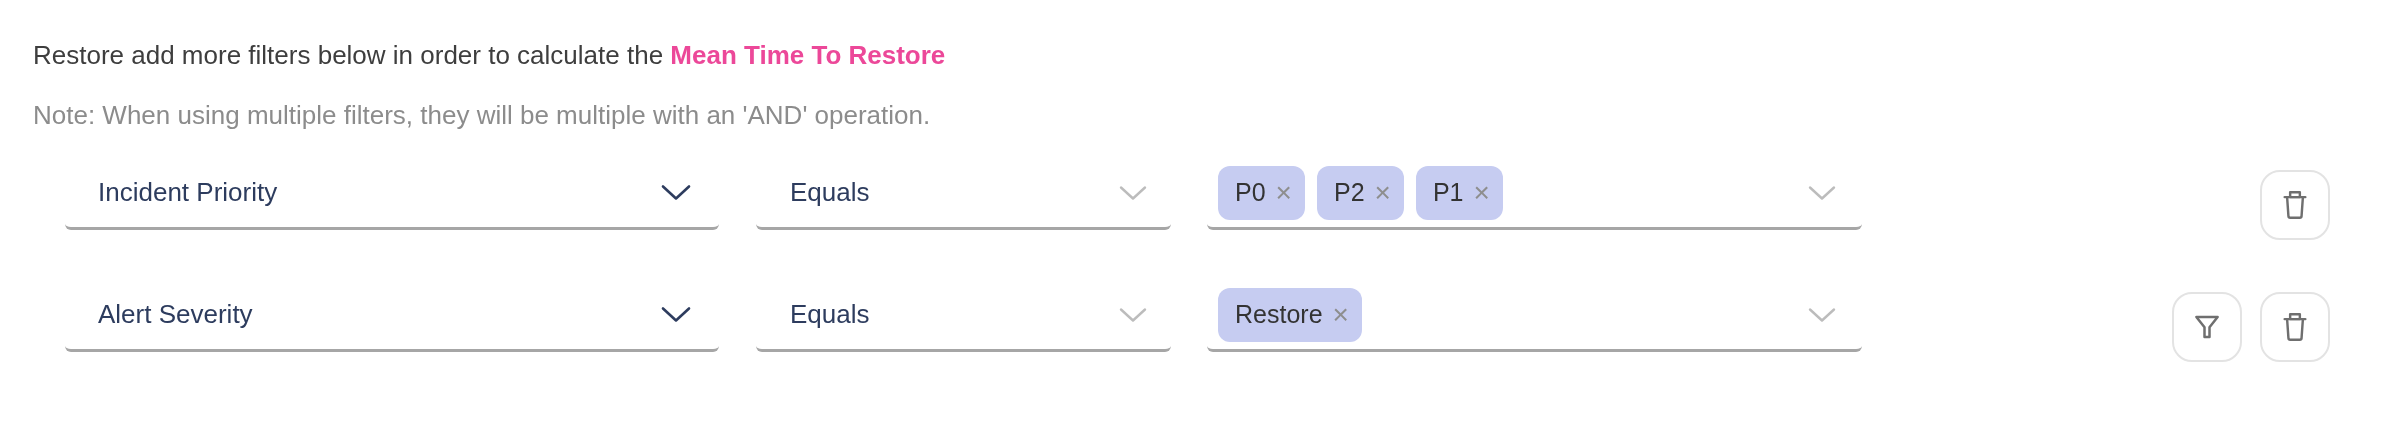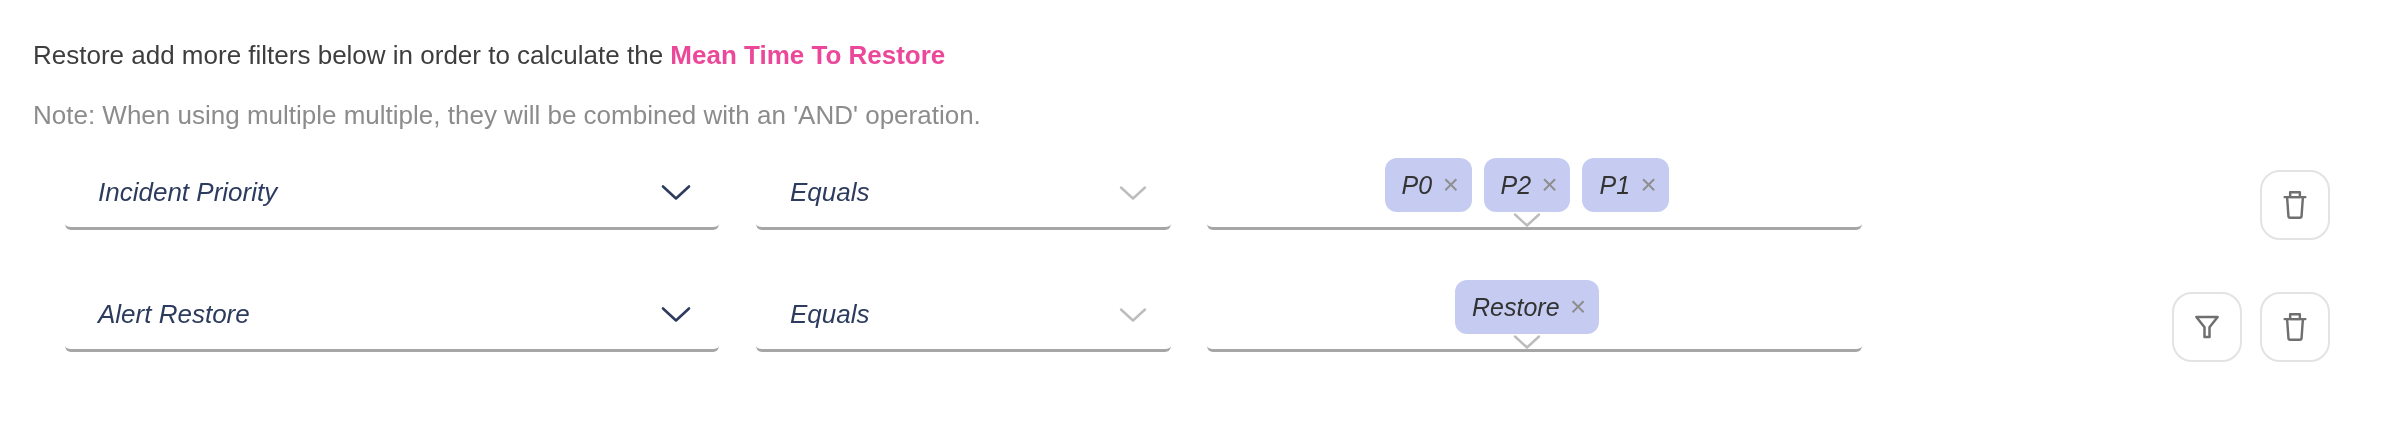--- a/index.html
+++ b/index.html
@@ -18,33 +18,33 @@
   .heading .bold { font-weight: 700; color: #ec4899; }
 
   .note {
     margin-top: 26px;
     font-size: 26px; line-height: 34px;
     color: #8c8c8c; font-weight: 400;
   }
 
   .rows { margin-top: 26px; }
 
-  .filter-row { display: flex; align-items: flex-start; height: 72px; font-style: italic; }
+  .filter-row { display: flex; align-items: flex-start; height: 72px; }
   .filter-row + .filter-row { margin-top: 50px; }
 
   .field {
     height: 72px;
     display: flex; align-items: center; justify-content: space-between;
     border-bottom: 3px solid #a6a6a6;
     border-radius: 6px;
     cursor: pointer;
   }
   .field-attribute { width: 654px; margin-left: 32px; padding: 0 28px 0 33px; }
   .field-operator  { width: 415px; margin-left: 37px; padding: 0 24px 0 34px; }
-  .field-values    { width: 655px; margin-left: 36px; padding: 0 26px 0 11px; flex-direction: column; }
+  .field-values    { width: 655px; margin-left: 36px; padding: 0 26px 0 11px; }
 
   .field-label {
     font-size: 26px; font-weight: 500; color: #2d3c5e;
     white-space: nowrap;
   }
 
   .chev { flex: 0 0 auto; }
 
   .tags { display: flex; gap: 12px; align-items: center; }
   .tag {
@@ -77,21 +77,21 @@
 </style>
 </head>
 <body>
 
 <div class="page">
 
   <div class="heading">
     <span>Restore add more filters below in order to calculate the </span><span class="bold">Mean Time To Restore</span>
   </div>
 
-  <div class="note">Note: When using multiple multiple, they will be combined with an 'AND' operation.</div>
+  <div class="note">Note: When using multiple filters, they will be multiple with an 'AND' operation.</div>
 
   <div class="rows">
 
     <div class="filter-row">
       <div class="field field-attribute">
         <span class="field-label">Incident Priority</span>
         <svg class="chev" width="30" height="17" viewBox="0 0 30 17">
           <polyline points="2,2.5 15,14.5 28,2.5" fill="none" stroke="#2d3c5e" stroke-width="2.6" stroke-linecap="round" stroke-linejoin="round"></polyline>
         </svg>
       </div>
@@ -128,21 +128,21 @@
               <line x1="4.5" y1="7.5" x2="21.5" y2="7.5"></line>
               <path d="M6.5 7.5 L7.6 23.2 Q7.7 24.5 9 24.5 L17 24.5 Q18.3 24.5 18.4 23.2 L19.5 7.5"></path>
             </g>
           </svg>
         </button>
       </div>
     </div>
 
     <div class="filter-row">
       <div class="field field-attribute">
-        <span class="field-label">Alert Restore</span>
+        <span class="field-label">Alert Severity</span>
         <svg class="chev" width="30" height="17" viewBox="0 0 30 17">
           <polyline points="2,2.5 15,14.5 28,2.5" fill="none" stroke="#2d3c5e" stroke-width="2.6" stroke-linecap="round" stroke-linejoin="round"></polyline>
         </svg>
       </div>
       <div class="field field-operator">
         <span class="field-label">Equals</span>
         <svg class="chev" width="28" height="16" viewBox="0 0 28 16">
           <polyline points="2,2.5 14,13.5 26,2.5" fill="none" stroke="#bcbcbc" stroke-width="2.4" stroke-linecap="round" stroke-linejoin="round"></polyline>
         </svg>
       </div>

